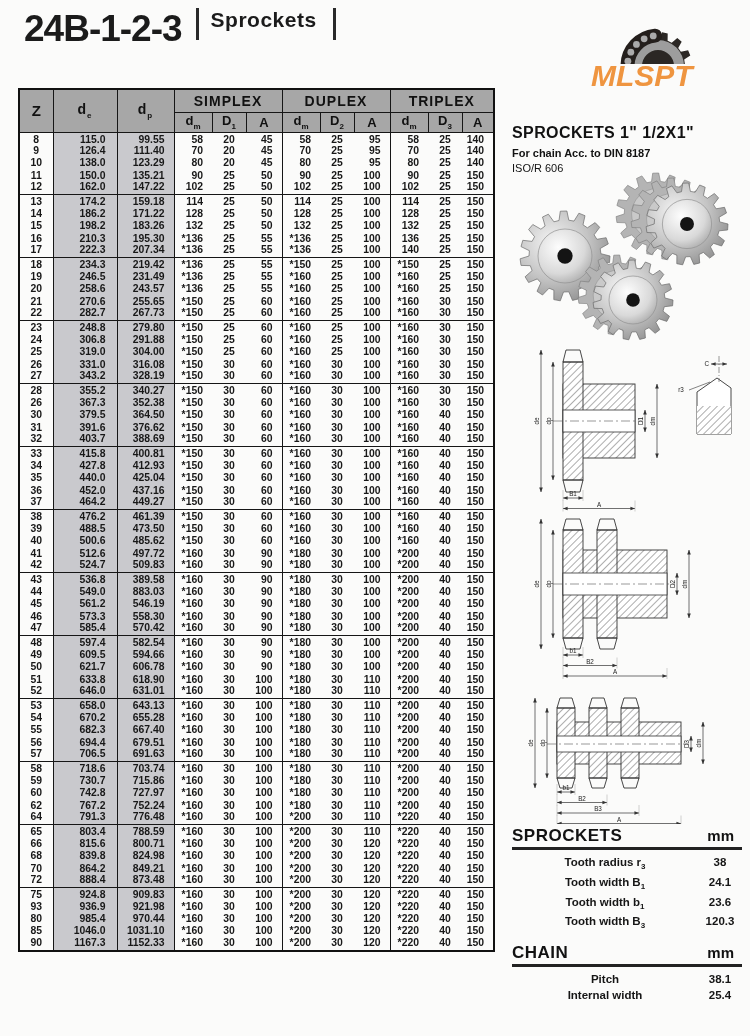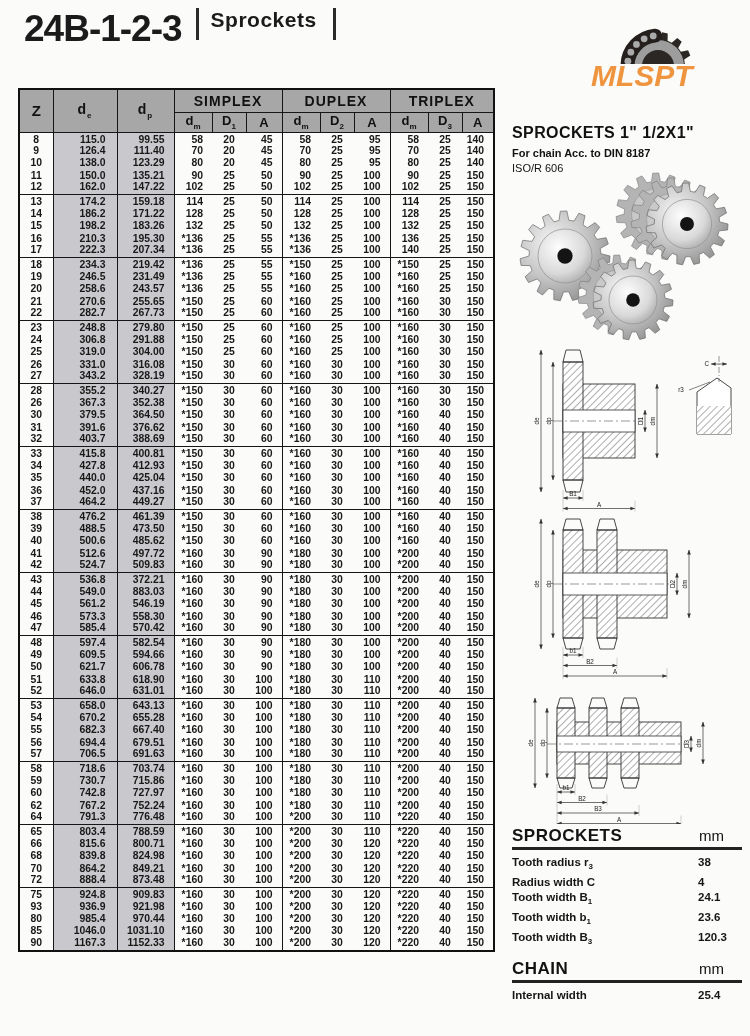--- a/index.html
+++ b/index.html
@@ -38,22 +38,22 @@
   .prod-head  { position:absolute; left:512px; top:124px; font-size:16px; font-weight:bold; letter-spacing:.4px; }
   .prod-sub1  { position:absolute; left:512px; top:147px; font-size:11px; font-weight:bold;text-align:right; }
   .prod-sub2  { position:absolute; left:512px; top:162px; font-size:11px; font-weight:normal; }
   #photos-svg   { position:absolute; left:505px; top:172px; }
   #drawings-svg { position:absolute; left:505px; top:342px; }
 
   .specs { position:absolute; left:512px; top:826px; width:230px; }
   .spec-head { display:flex; justify-content:space-between; align-items:baseline;
                border-bottom:3px solid #222; padding-bottom:1px; }
   .spec-head .t { font-size:17px; font-weight:bold; letter-spacing:.5px; }
-  .spec-head .u { font-size:15px; font-weight:normal; margin-right:18px; }
-  .spec-rows { margin-top:5px; }
+  .spec-head .u { font-size:15px; font-weight:bold; margin-right:8px; }
+  .spec-rows { margin-top:5px;text-align:center; }
   .spec-row { display:flex; line-height:15.5px; font-size:11.5px; font-weight:bold; color:#161616; }
   .spec-row .lb { width:186px; }
   .spec-row .vl { flex:1; }
   .chain-block { margin-top:9px; }
 </style>
 </head>
 <body>
 
 <div class="title-row">
   <span class="title">24B-1-2-3</span>
@@ -612,21 +612,21 @@
         <td>100</td>
         <td>*200</td>
         <td>40</td>
         <td>150</td>
       </tr>
     </tbody>
     <tbody>
       <tr class="gfirst">
         <td>43</td>
         <td>536.8</td>
-        <td>372.21</td>
+        <td>389.58</td>
         <td>*160</td>
         <td>30</td>
         <td>90</td>
         <td>*180</td>
         <td>30</td>
         <td>100</td>
         <td>*200</td>
         <td>40</td>
         <td>150</td>
       </tr>
@@ -1193,43 +1193,43 @@
   <div class="spec-head">
     <span class="t">SPROCKETS</span>
     <span class="u">mm</span>
   </div>
   <div class="spec-rows" id="sprocket-spec-rows">
       <div class="spec-row">
         <span class="lb">Tooth radius r<sub style="font-size: 8px;">3</sub></span>
         <span class="vl">38</span>
       </div>
       <div class="spec-row">
-        <span class="lb">Radius width C</span>
-        <span class="vl">4</span>
-      </div>
-      <div class="spec-row">
         <span class="lb">Tooth width B<sub style="font-size: 8px;">1</sub></span>
         <span class="vl">24.1</span>
       </div>
       <div class="spec-row">
         <span class="lb">Tooth width b<sub style="font-size: 8px;">1</sub></span>
         <span class="vl">23.6</span>
       </div>
       <div class="spec-row">
         <span class="lb">Tooth width B<sub style="font-size: 8px;">3</sub></span>
         <span class="vl">120.3</span>
       </div>
     </div>
 
   <div class="chain-block">
     <div class="spec-head">
       <span class="t">CHAIN</span>
       <span class="u">mm</span>
     </div>
     <div class="spec-rows" id="chain-spec-rows">
         <div class="spec-row">
+          <span class="lb">Pitch</span>
+          <span class="vl">38.1</span>
+        </div>
+        <div class="spec-row">
           <span class="lb">Internal width</span>
           <span class="vl">25.4</span>
         </div>
       </div>
   </div>
 
 </div>
 
 </body></html>

